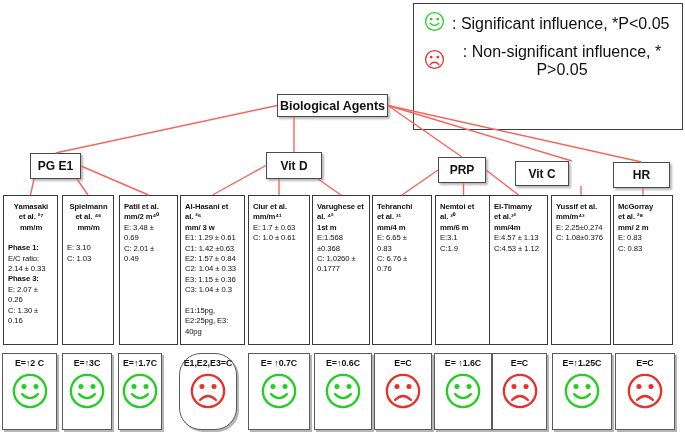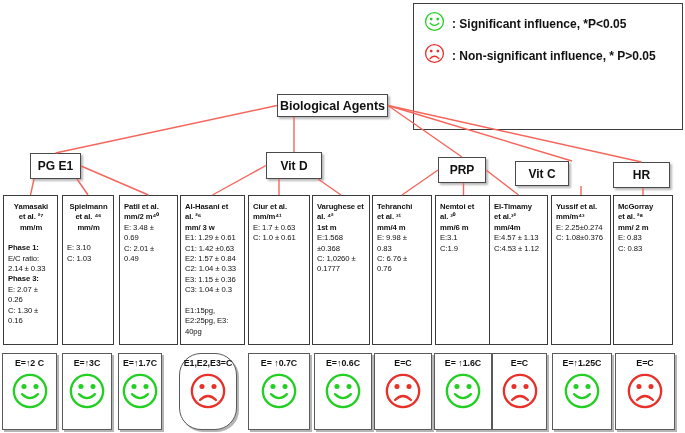--- a/index.html
+++ b/index.html
@@ -2,21 +2,21 @@
 <html><head>
 <meta charset="utf-8">
 <style>
   html,body{margin:0;padding:0;background:#fff;}
   .canvas{position:relative;width:685px;height:433px;background:#fff;overflow:hidden;
           font-family:"Liberation Sans",sans-serif;color:#111;}
   .abs{position:absolute;box-sizing:border-box;}
   
   .legend{border:1.6px solid #3d3d3d;background:#fff;padding:7px 10px 4px 10px;z-index:1;}
   .legend-row{display:flex;align-items:center;gap:7px;margin-bottom:7px;}
-  .legend-text{font-weight:bold;font-size:12px;text-align:center;}
+  .legend-text{font-weight:normal;font-size:16px;text-align:center;}
   .legend-abbr{font-weight:bold;font-size:9.2px;line-height:1.42;margin-top:2px;}
   
   .node{display:flex;align-items:center;justify-content:center;background:#fff;
         border:1.4px solid #4a4a4a;box-shadow:2px 2px 2px #b9b9b9;font-weight:bold;z-index:2;}
   .root-node{font-size:12.5px;}
   .cat-node{font-size:12px;}
   
   .study{background:#fff;border:1.3px solid #3a3a3a;padding:6px 3px 3px 4px;z-index:2;
          font-size:7.7px;line-height:10.4px;letter-spacing:-0.1px;overflow:hidden;}
   .study-title{font-weight:bold;}
@@ -145,21 +145,21 @@
         <div class="study-line">±0.368</div>
         <div class="study-line">C: 1,0260 ±</div>
         <div class="study-line">0.1777</div>
       </div>
       <div class="study abs" style="left: 372px; top: 195px; width: 60px; height: 150px;">
         <div class="study-title" style="text-align: left;">
           <div class="study-line">Tehranchi</div>
           <div class="study-line">et al. ³¹</div>
           <div class="study-line">mm/4 m</div>
         </div>
-        <div class="study-line">E: 9.98 ±</div>
+        <div class="study-line">E: 6.65 ±</div>
         <div class="study-line">0.83</div>
         <div class="study-line">C: 6.76 ±</div>
         <div class="study-line">0.76</div>
       </div>
       <div class="study abs" style="left: 435px; top: 195px; width: 57px; height: 150px;">
         <div class="study-title" style="text-align: left;">
           <div class="study-line">Nemtoi et</div>
           <div class="study-line">al. ³⁰</div>
           <div class="study-line">mm/6 m</div>
         </div>

